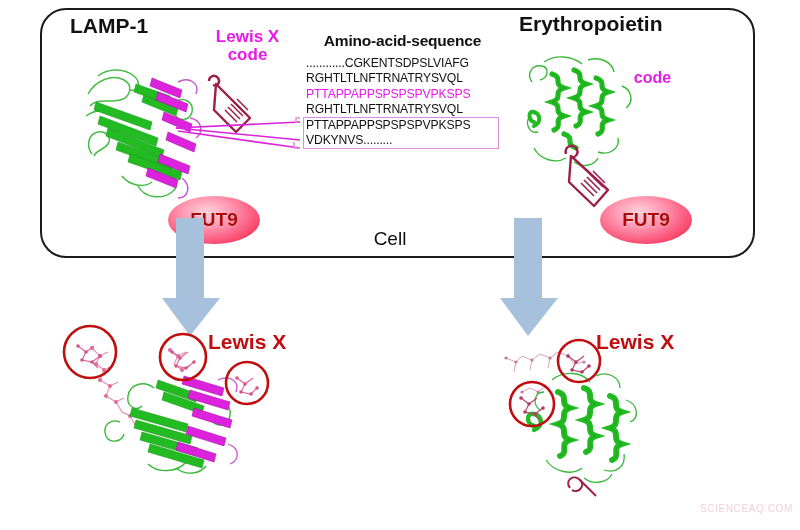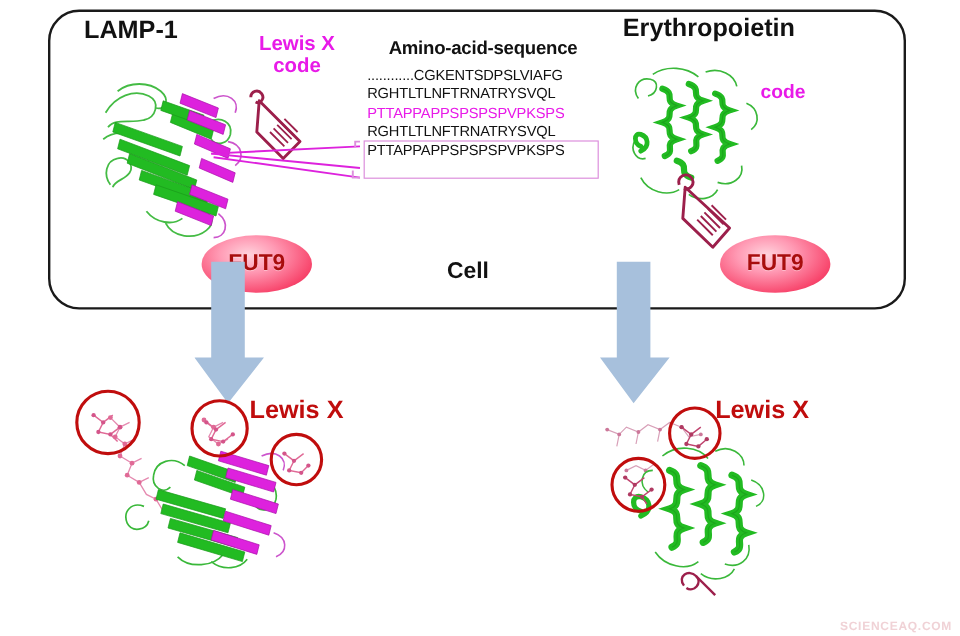--- a/index.html
+++ b/index.html
@@ -2,22 +2,22 @@
 <html><head>
 <meta charset="utf-8">
 <style>
   html,body{margin:0;padding:0;background:#ffffff;}
   body{width:800px;height:530px;position:relative;overflow:hidden;
        font-family:"Liberation Sans","DejaVu Sans",sans-serif;}
   .abs{position:absolute;}
   
   #cell-box{left:40px;top:8px;width:715px;height:250px;border:2px solid #1a1a1a;
             border-radius:26px;background:#ffffff;box-sizing:border-box;}
-  #cell-label{left:330px;top:216px;width:120px;text-align:center;
-              font-size:19px;font-weight:bold;color:#111;}
+  #cell-label{left:330px;top:228px;width:120px;text-align:center;
+              font-size:19px;font-weight:normal;color:#111;}
   
   .protein-title{font-size:21px;font-weight:bold;color:#111;text-align:left;}
   #lamp1-title{left:70px;top:14px;width:160px;}
   #epo-title{left:519px;top:12px;width:230px;}
   #seq-title{left:300px;top:32px;width:205px;font-size:15.5px;font-weight:bold;
              color:#111;text-align:center;letter-spacing:-.2px;}
   
   .magenta-label{color:#e81ae8;font-weight:bold;text-align:center;line-height:1.05;}
   #lewisx-code{left:195px;top:28px;width:105px;font-size:17px;}
   #epo-fused{left:585px;top:70px;width:135px;font-size:16px;}
@@ -40,21 +40,21 @@
   #fut9-right{left:600px;top:196px;}
   
   .big-arrow{width:66px;height:120px;}
   #arrow-left{left:162px;top:218px;}
   #arrow-right{left:500px;top:218px;}
   
   .lewisx-red{color:#c00d0d;font-weight:bold;font-size:21px;}
   #lewisx-left{left:208px;top:330px;}
   #lewisx-right{left:596px;top:330px;}
   
-  #watermark{left:700px;top:517px;font-size:10px;color:#f0d2d6;letter-spacing:.6px;font-weight:bold;}
+  #watermark{left:700px;top:503px;font-size:10px;color:#f0d2d6;letter-spacing:.6px;}
   
   .struct{pointer-events:none;}
 </style>
 </head>
 <body>
 
 <div class="abs" id="cell-box"></div>
 <div class="abs" id="cell-label">Cell</div>
 
 <div class="abs protein-title" id="lamp1-title">LAMP-1</div>
@@ -126,20 +126,21 @@
     <path d="M300,148 L294,148 L294,142"></path>
   </g>
 </svg>
 
 <div class="abs" id="seq-block">
   <div class="seq-line"><span>............CGKENTSDPSLVIAFG</span></div>
   <div class="seq-line"><span>RGHTLTLNFTRNATRYSVQL</span></div>
   <div class="seq-line"><span class="seq-hi">PTTAPPAPPSPSPSPVPKSPS</span></div>
   <div class="seq-line"><span>RGHTLTLNFTRNATRYSVQL</span></div>
   <div class="seq-line"><span>PTTAPPAPPSPSPSPVPKSPS</span></div>
+  <div class="seq-line"><span>VDKYNVS.........</span></div>
 </div>
 <div class="abs" id="seq-box"></div>
 
 <svg class="abs struct" style="left:526px;top:52px;" width="112" height="118" viewBox="0 0 112 118">
   <g stroke="#3ab83a" stroke-width="1.4" fill="none">
     <path d="M6,30 C0,22 6,12 16,14 C24,16 22,26 14,28"></path>
     <path d="M18,10 C30,2 46,4 56,12"></path>
     <path d="M62,8 C74,4 86,10 88,20"></path>
     <path d="M96,34 C106,38 108,50 100,56"></path>
     <path d="M4,64 C-2,72 4,82 12,80"></path>

